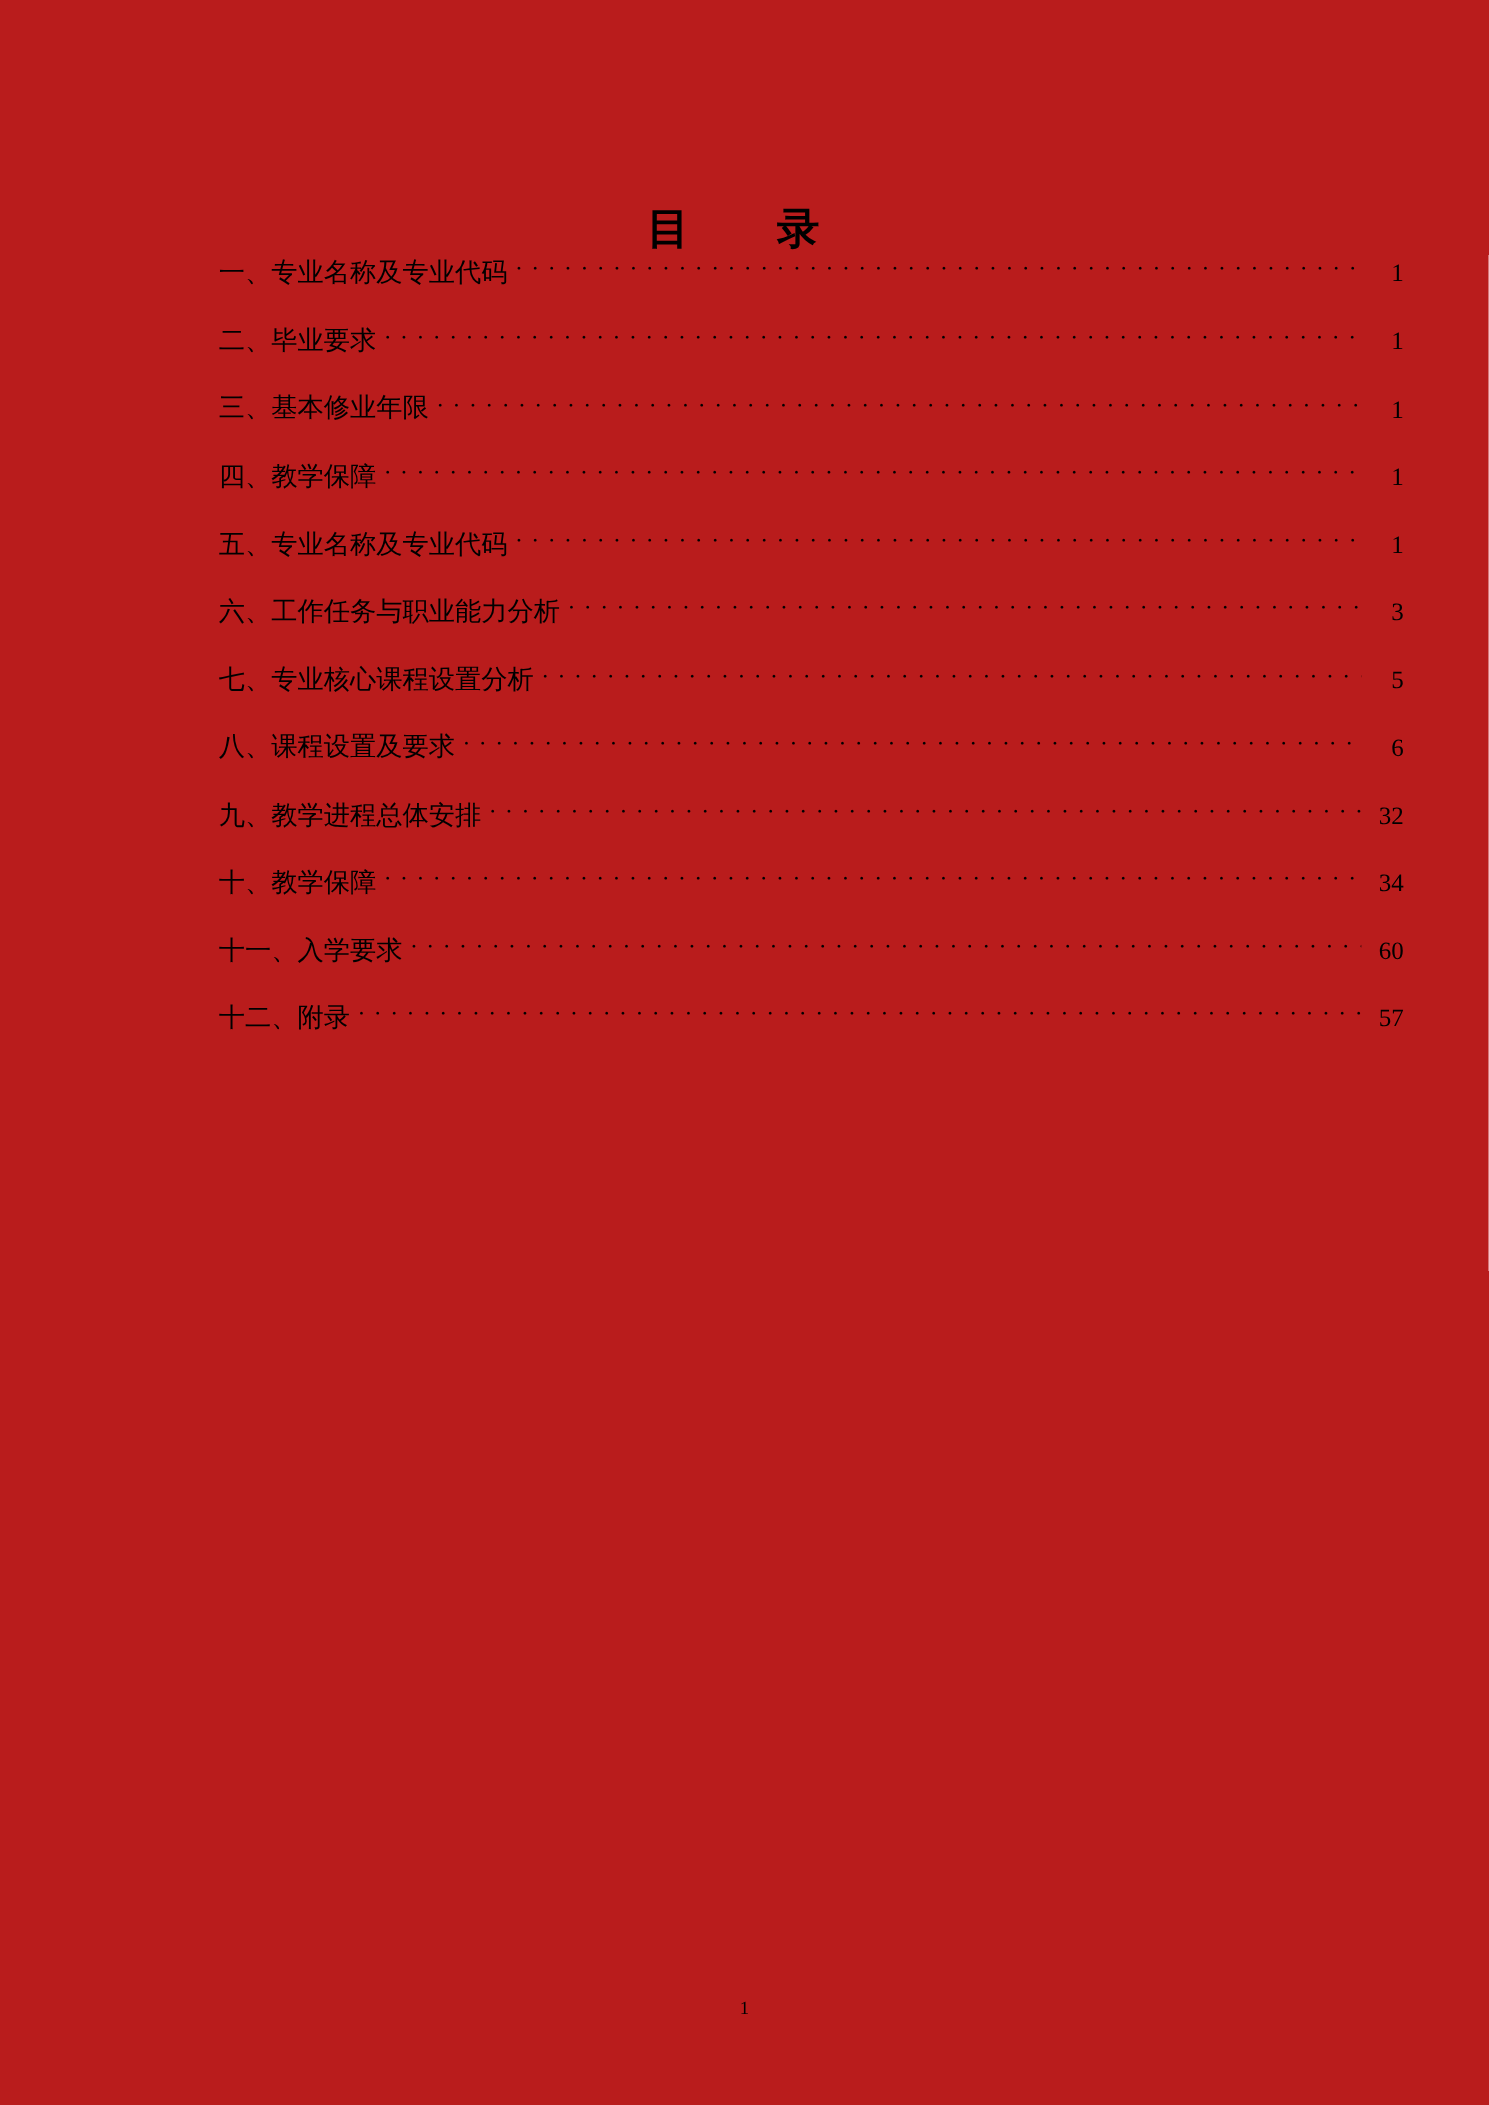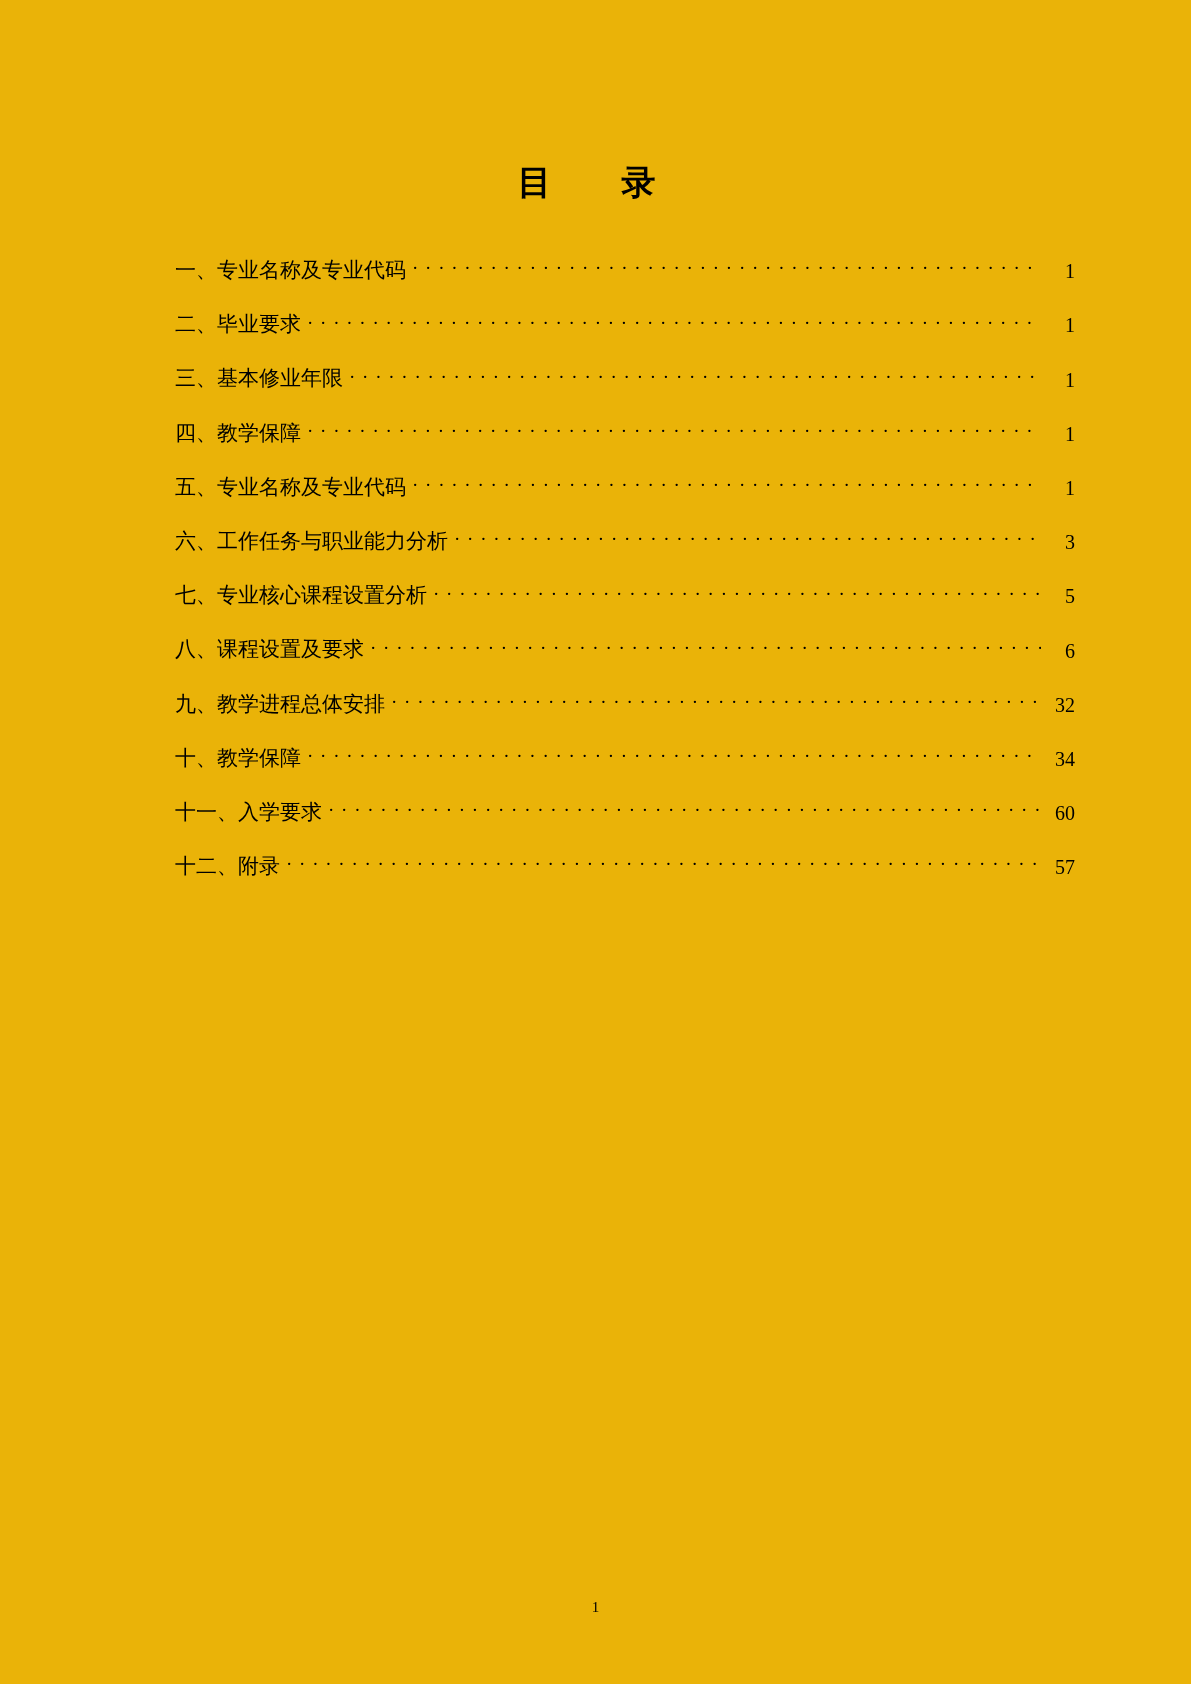--- a/index.html
+++ b/index.html
@@ -9,37 +9,36 @@
   }
   body {
     font-family: "Liberation Serif", "DejaVu Serif", serif;
     color: #000000;
   }
   .page {
     position: relative;
     width: 1191px;
     height: 1684px;
     margin: 0 auto;
-    background: #eab308;
+    background: #b91c1c;
     box-sizing: border-box;
     overflow: hidden;
   }
   .doc-title {
     text-align: center;
     font-size: 34px;
     font-weight: bold;
     letter-spacing: 18px;
     margin-top: 160px;
     margin-bottom: 0;
     font-family: "Liberation Serif", "DejaVu Serif", serif;
   }
   .toc {
-    margin-top: 52px;
     padding-left: 175px;
-    padding-right: 116px;
+    padding-right: 68px;
   }
   .toc-entry {
     display: flex;
     align-items: flex-end;
     font-size: 21px;
     line-height: 1.2;
     margin-bottom: 29px;
     white-space: nowrap;
   }
   .toc-label {

